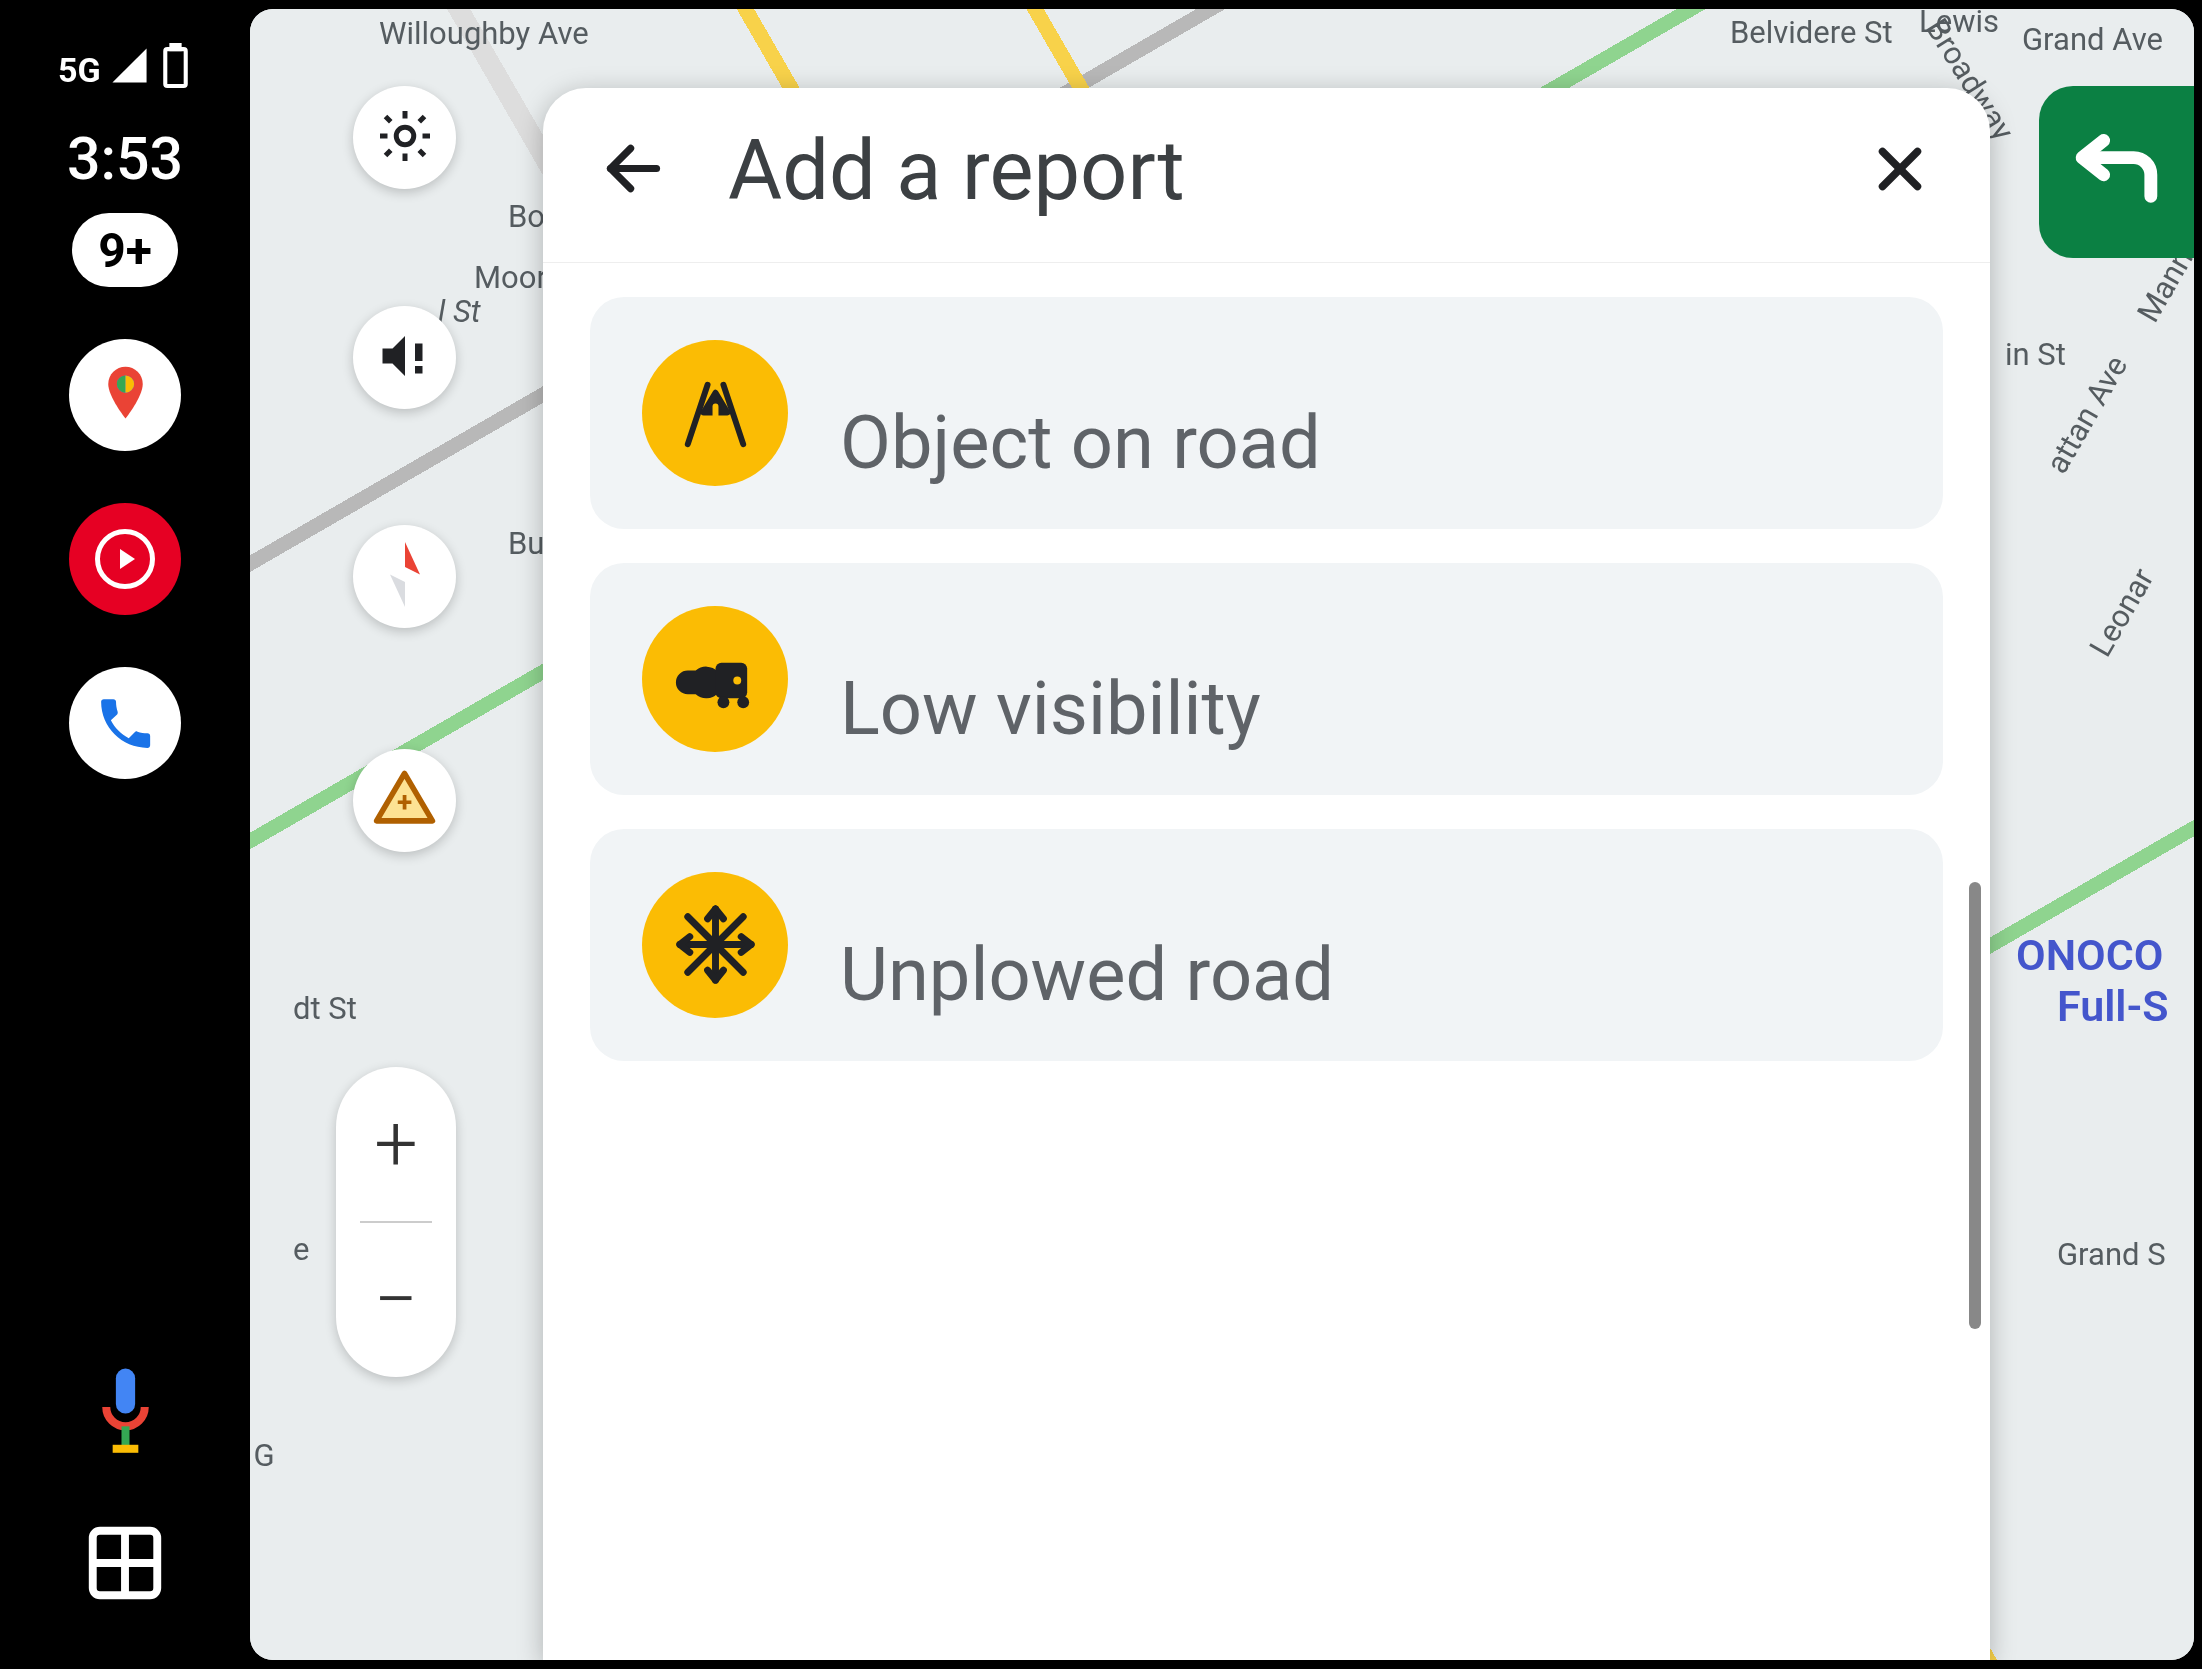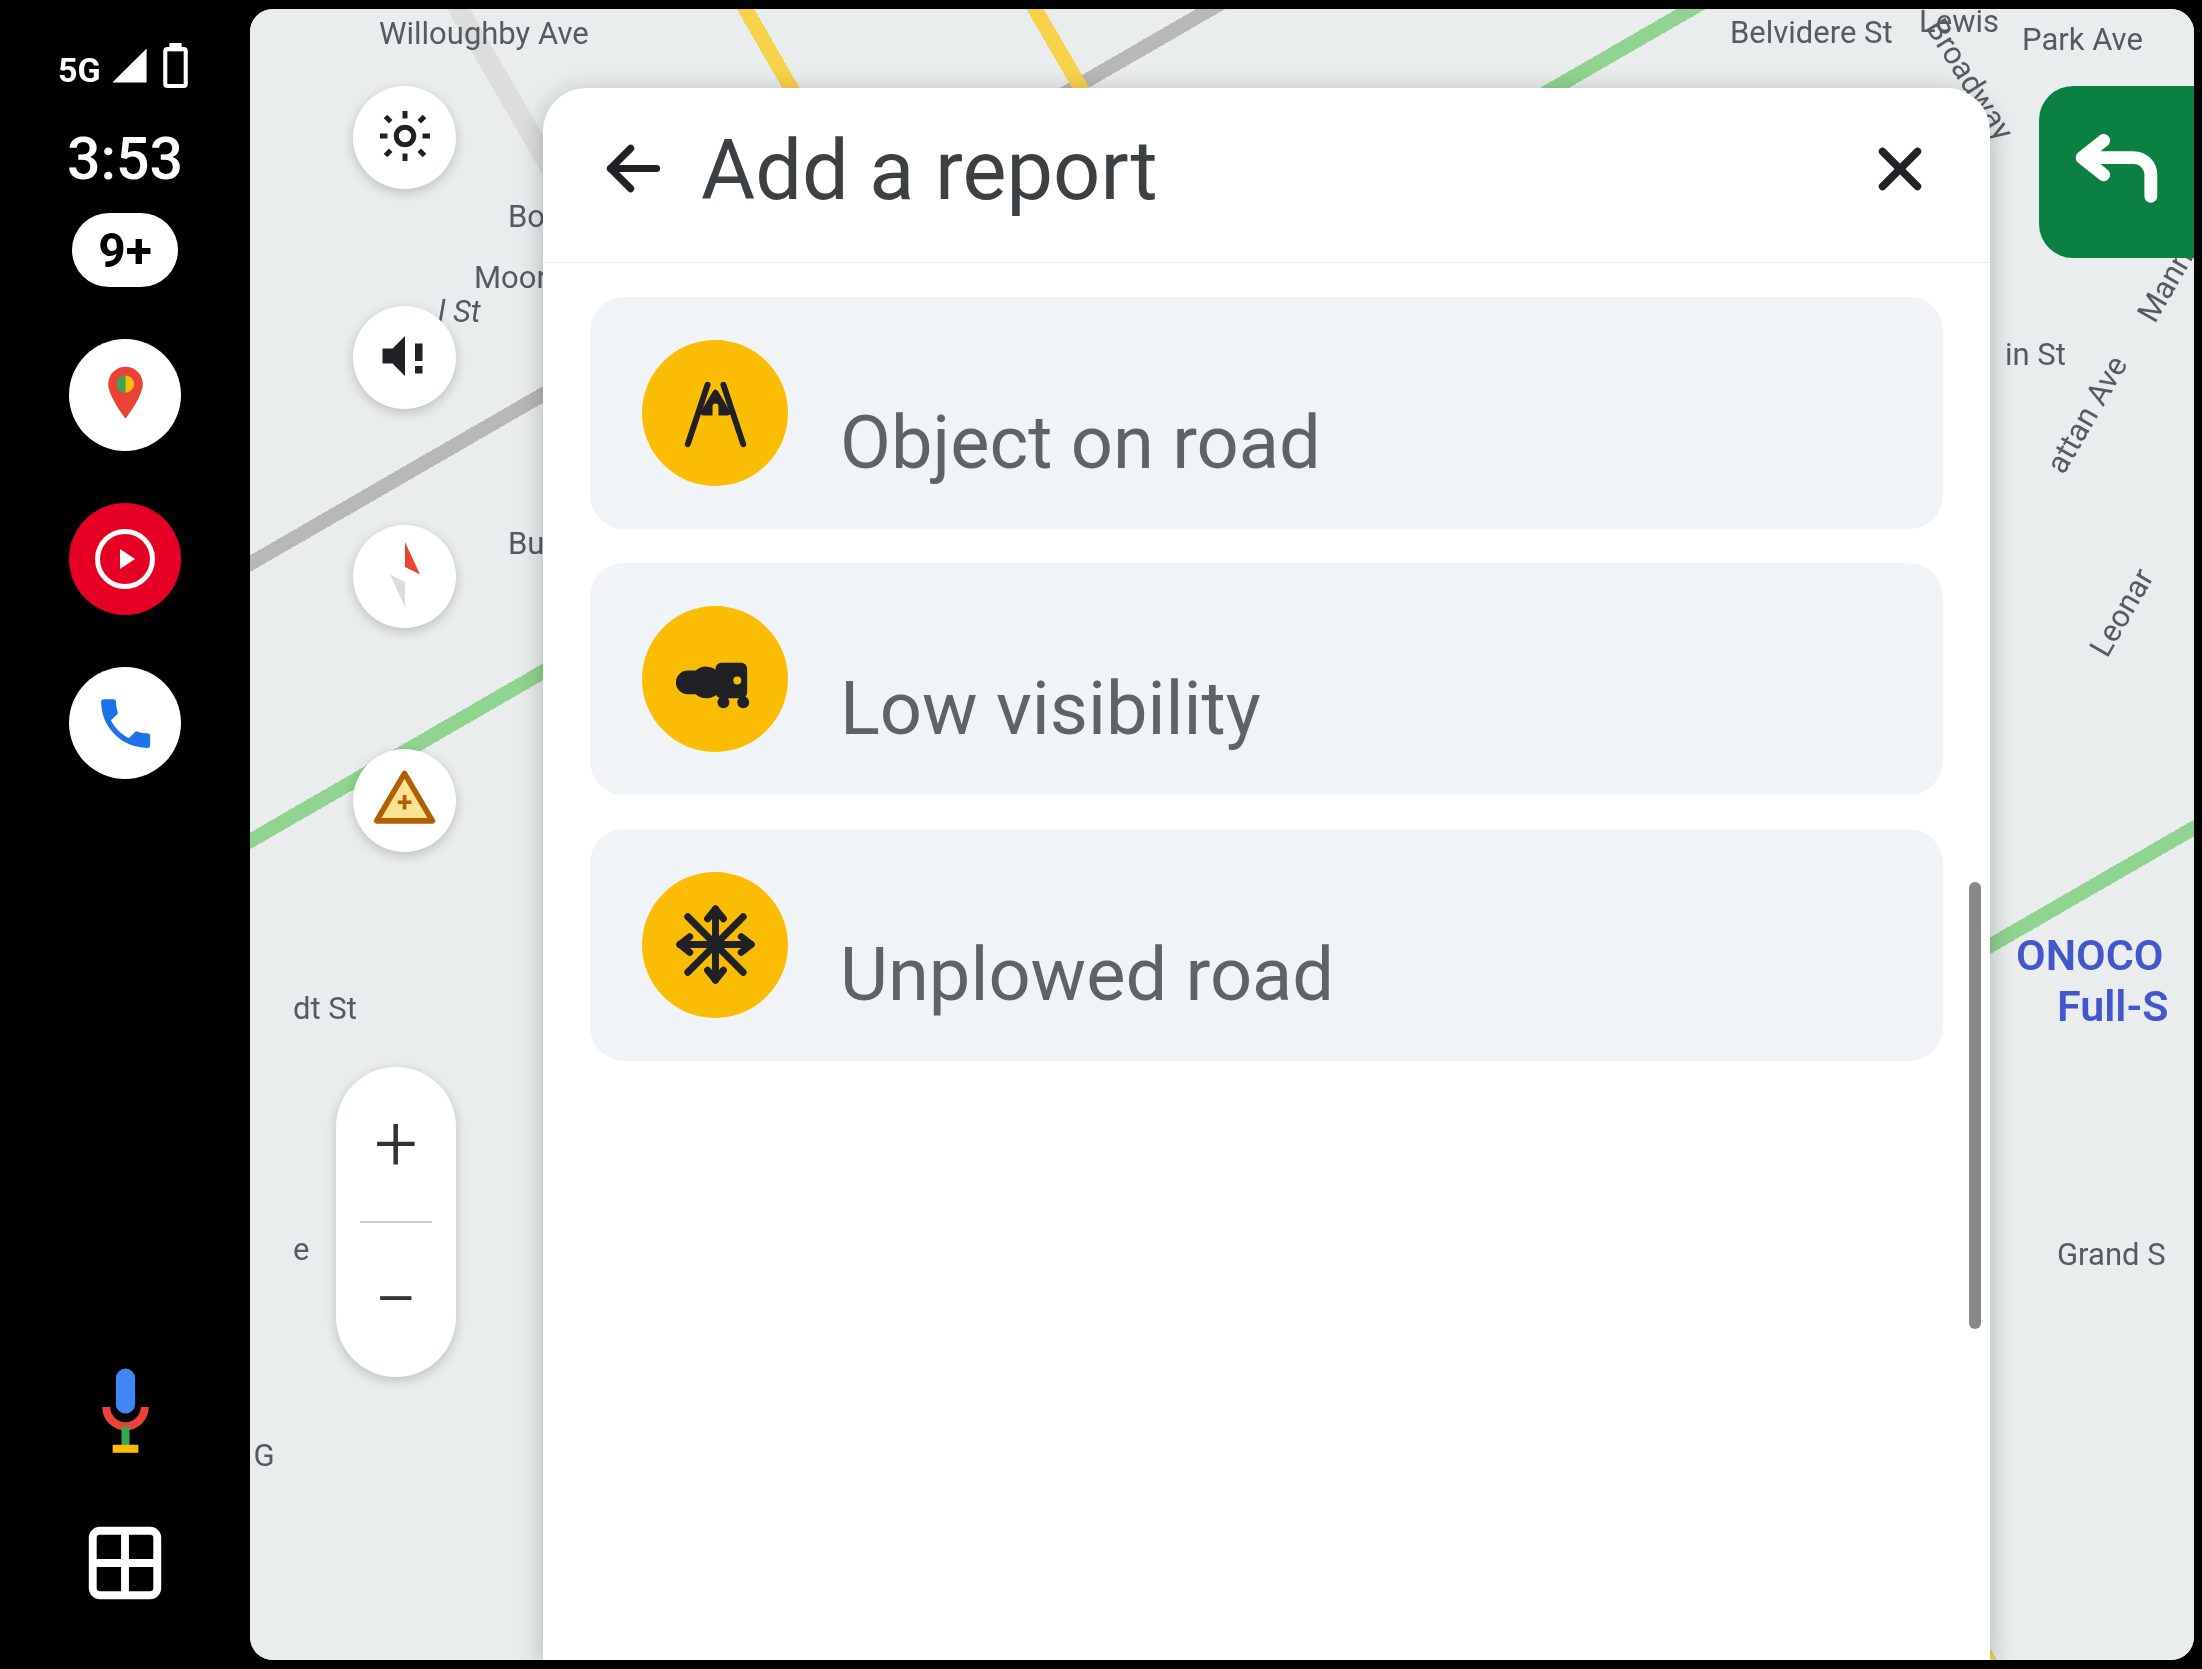--- a/index.html
+++ b/index.html
@@ -114,21 +114,21 @@
     bottom: 0;
     background: #fff;
     border-radius: 43px 43px 0 0;
     box-shadow: 0 5.2px 26px rgba(0,0,0,.25);
     display: flex; flex-direction: column;
     overflow: hidden;
   }
   .panel-header {
     display: flex; align-items: center;
     padding: 34px 52px 43px 52px;
-    gap: 29px;
+    gap: 56px;
     border-bottom: 1.7px solid #eee;
   }
   .panel-title { font-size: 83px; color: #3c4043; flex: 1; }
   .icon-btn { width: 77px; height: 77px; display:flex; align-items:center; justify-content:center; cursor:pointer; }
   .report-list {
     flex: 1;
     padding: 34px 47px 0 47px;
     overflow-y: auto;
     position: relative;
   }
@@ -215,21 +215,21 @@
           </svg>
       </div>
     </div>
   </div>
 
   <div class="main">
     <div class="map-bg"></div>
 
     <span class="street-label" style="left:129px; top:6.9px;">Willoughby Ave</span>
     <span class="street-label" style="left:1480px; top:5.2px;">Belvidere St</span>
-    <span class="street-label" style="left:1772px; top:12px;">Park Ave</span>
+    <span class="street-label" style="left:1772px; top:12px;">Grand Ave</span>
     <span class="street-label" style="left:1652px; top:52px; transform:rotate(58deg);">Broadway</span>
     <span class="street-label" style="left:1669px; top:-5.2px;">Lewis</span>
     <span class="street-label" style="left:258px; top:189px;">Bogart</span>
     <span class="street-label" style="left:224px; top:250px;">Moor</span>
     <span class="street-label" style="left:188px; top:284px;font-style:italic;">l St</span>
     <span class="street-label" style="left:258px; top:516px;">Bu</span>
     <span class="street-label" style="left:43px; top:981px;">dt St</span>
     <span class="street-label" style="left:43px; top:1222px;">e</span>
     <span class="street-label" style="left:3.4px; top:1428px;">G</span>
     <span class="street-label" style="left:1755px; top:327px;">in St</span>

